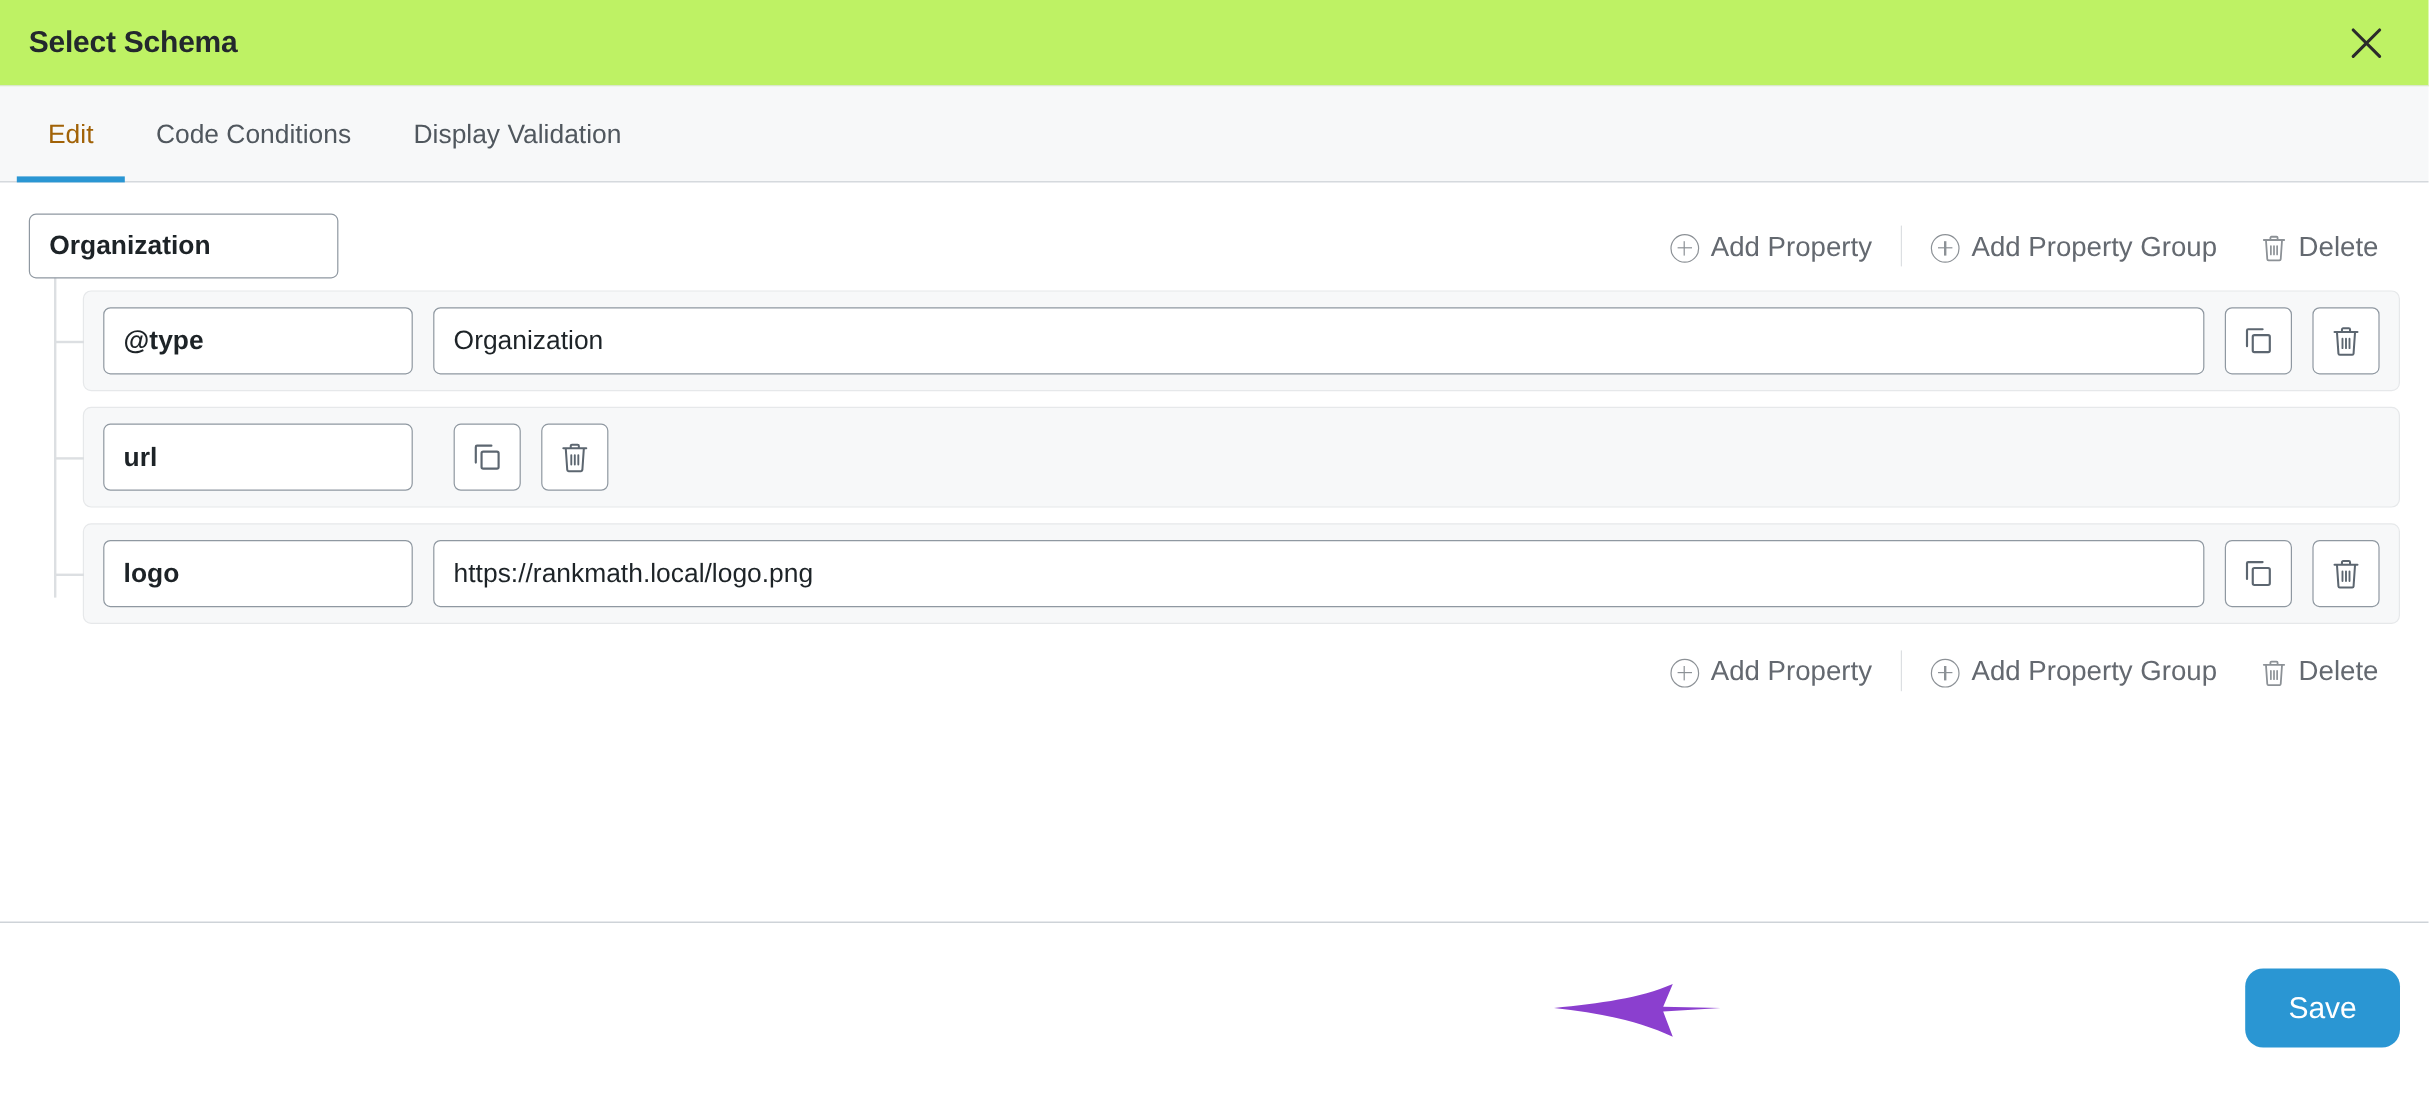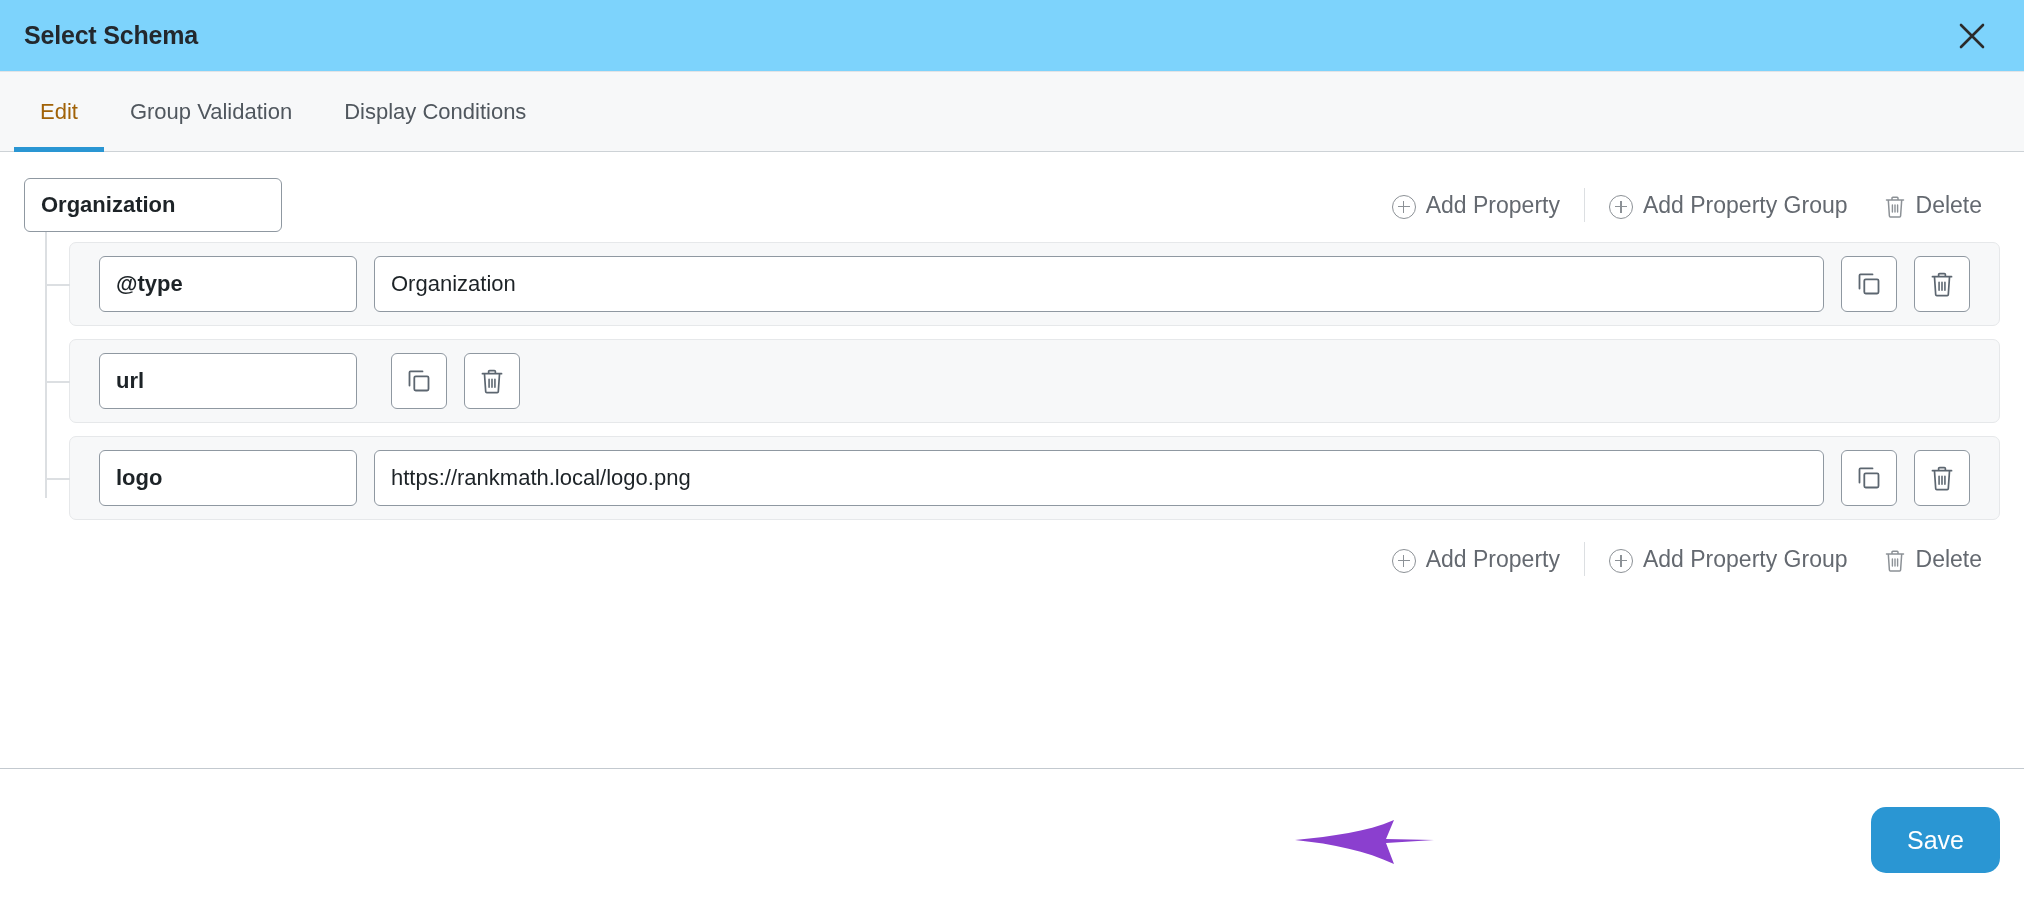--- a/index.html
+++ b/index.html
@@ -16,21 +16,21 @@
     background: #fff;
     display: flex; flex-direction: column;
     position: relative; overflow: hidden;
   }
 
   
   .modal-header {
     height: 72px; flex: 0 0 72px;
     display: flex; align-items: center;
     padding: 0 30px 0 24px;
-    background: #7dd3fc;
+    background: #bef264;
     border-bottom: 1px solid #e2e4e7;
     justify-content: space-between;
   }
   .modal-title {
     font-size: 25px; font-weight: bold; color: #23282d;
     letter-spacing: -0.2px;
   }
   .header-spacer { flex: 1; }
   .close-btn {
     width: 44px; height: 44px;
@@ -126,21 +126,21 @@
     left: 21px; top: -18px; bottom: 78px;
     width: 2px; background: #dcdfe2;
   }
   .prop-row {
     position: relative;
     background: #f7f8f9;
     border: 1px solid #e6e8ea;
     border-radius: 7px;
     height: 84px;
     display: flex; align-items: center;
-    padding: 0 29px;
+    padding: 0 16px;
     margin-bottom: 13px;
   }
   .prop-row::before {
     content: "";
     position: absolute;
     left: -25px; top: 50%;
     width: 25px; height: 2px;
     background: #dcdfe2;
   }
   .key-field {
@@ -217,24 +217,24 @@
         </svg>
       </span>
     </button>
   </div>
 
   <div class="tab-bar">
     <button class="tab active">
       <span>Edit</span>
     </button>
     <button class="tab">
-      <span>Group Validation</span>
+      <span>Code Conditions</span>
     </button>
     <button class="tab">
-      <span>Display Conditions</span>
+      <span>Display Validation</span>
     </button>
   </div>
 
   <div class="modal-body">
 
     <div class="group-head">
       <input class="group-name-field" type="text" value="Organization" style="">
       <div class="head-spacer"></div>
 
       <div class="action-links">

